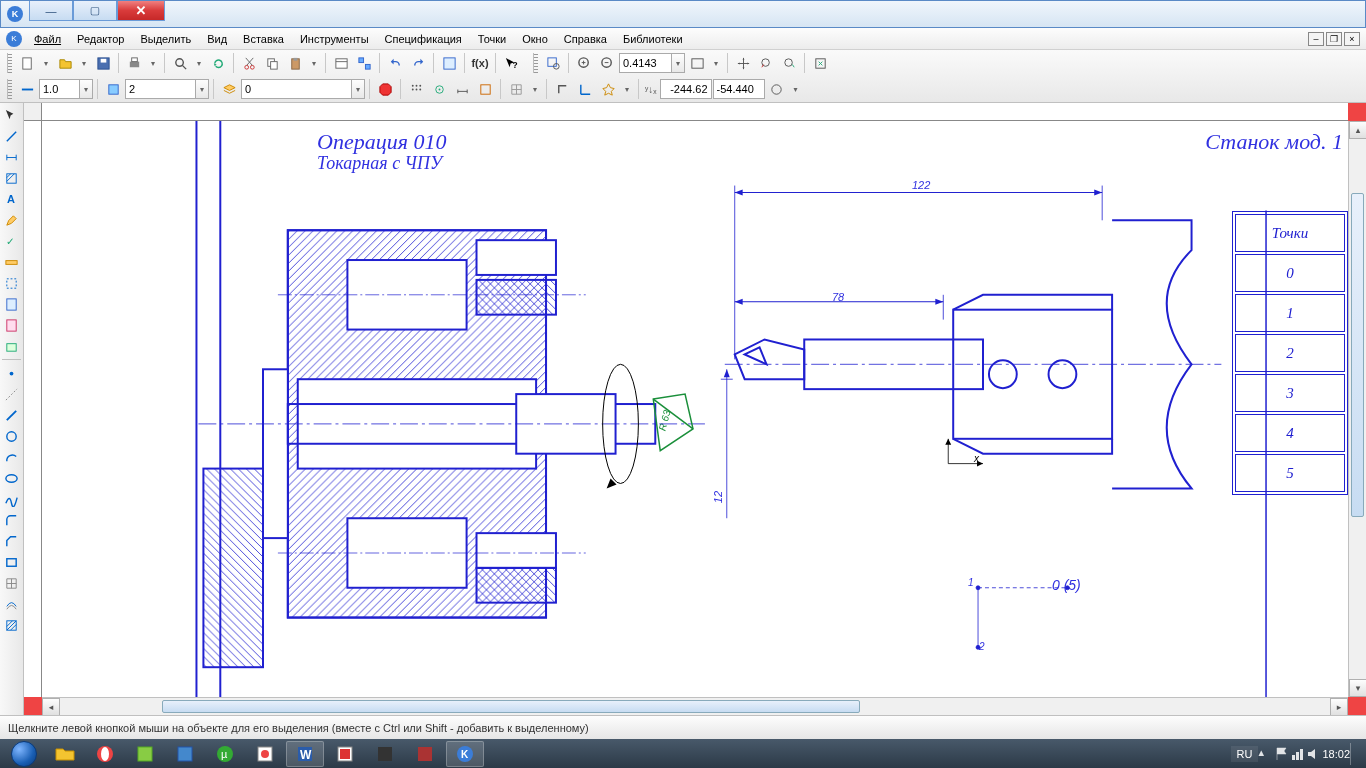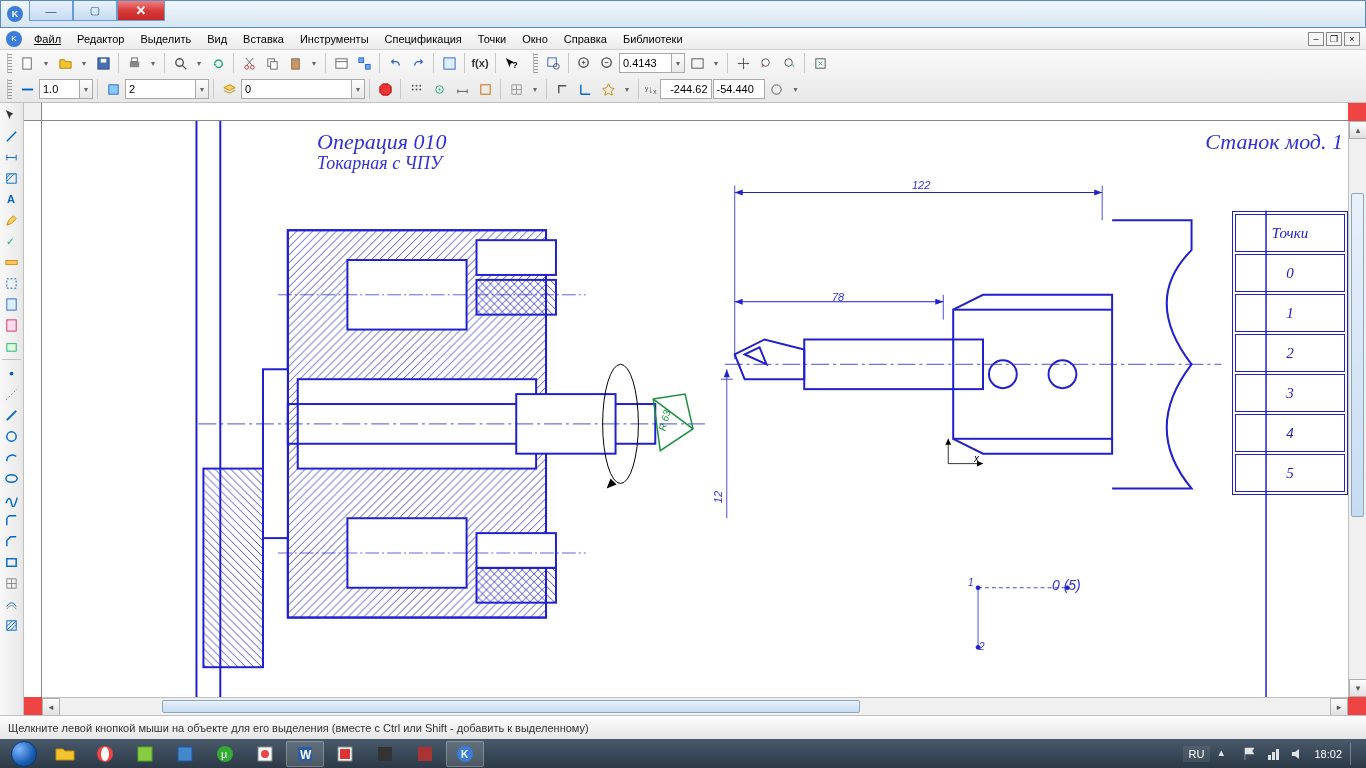--- a/index.html
+++ b/index.html
@@ -58,21 +58,21 @@
 
 
 .statusbar { height:24px; background: linear-gradient(#fdfdfd,#e6e6e6); border-top:1px solid #c0c0c0; display:flex; align-items:center; padding:0 8px; font-size:11px; color:#333;}
 
 
 .taskbar { height:30px; background: linear-gradient(rgba(40,60,80,.85),rgba(20,35,50,.9)); display:flex; align-items:center; padding:0 4px; gap:2px;}
 .start-btn{ width:40px;height:28px;display:flex;align-items:center;justify-content:center;}
 .start-orb{width:26px;height:26px;border-radius:50%;background:radial-gradient(circle at 30% 30%, #7fb6ff,#1a5fb4 60%,#0a3a7a);border:1px solid #0a3a7a;}
 .task-item{ width:38px;height:26px; display:flex;align-items:center;justify-content:center; border-radius:2px;}
 .task-item.active{background:rgba(255,255,255,.15);box-shadow:inset 0 0 0 1px rgba(255,255,255,.25);}
-.tray{margin-left:auto;display:flex;align-items:center;gap:8px;color:#fff;font-size:11px;padding-right:4px;}
+.tray{margin-left:auto;display:flex;align-items:center;color:#fff;font-size:11px;padding-right:4px;}
 .tray .lang{background:rgba(255,255,255,.08);padding:2px 6px;}
 .tray .tray-icon{width:16px;height:16px;opacity:.85;}
 
 
 .drawing-svg{ position:absolute; top:0; left:0; width:100%; height:100%; }
 
 
 .points-table{ position:absolute; border:1.5px solid #2020d0;}
 .points-table td{ border:1px solid #2020d0; width:110px; height:38px; text-align:center; font-style:italic; color:#2020d0; font-family:'Times New Roman',serif; font-size:15px;}
 </style>

